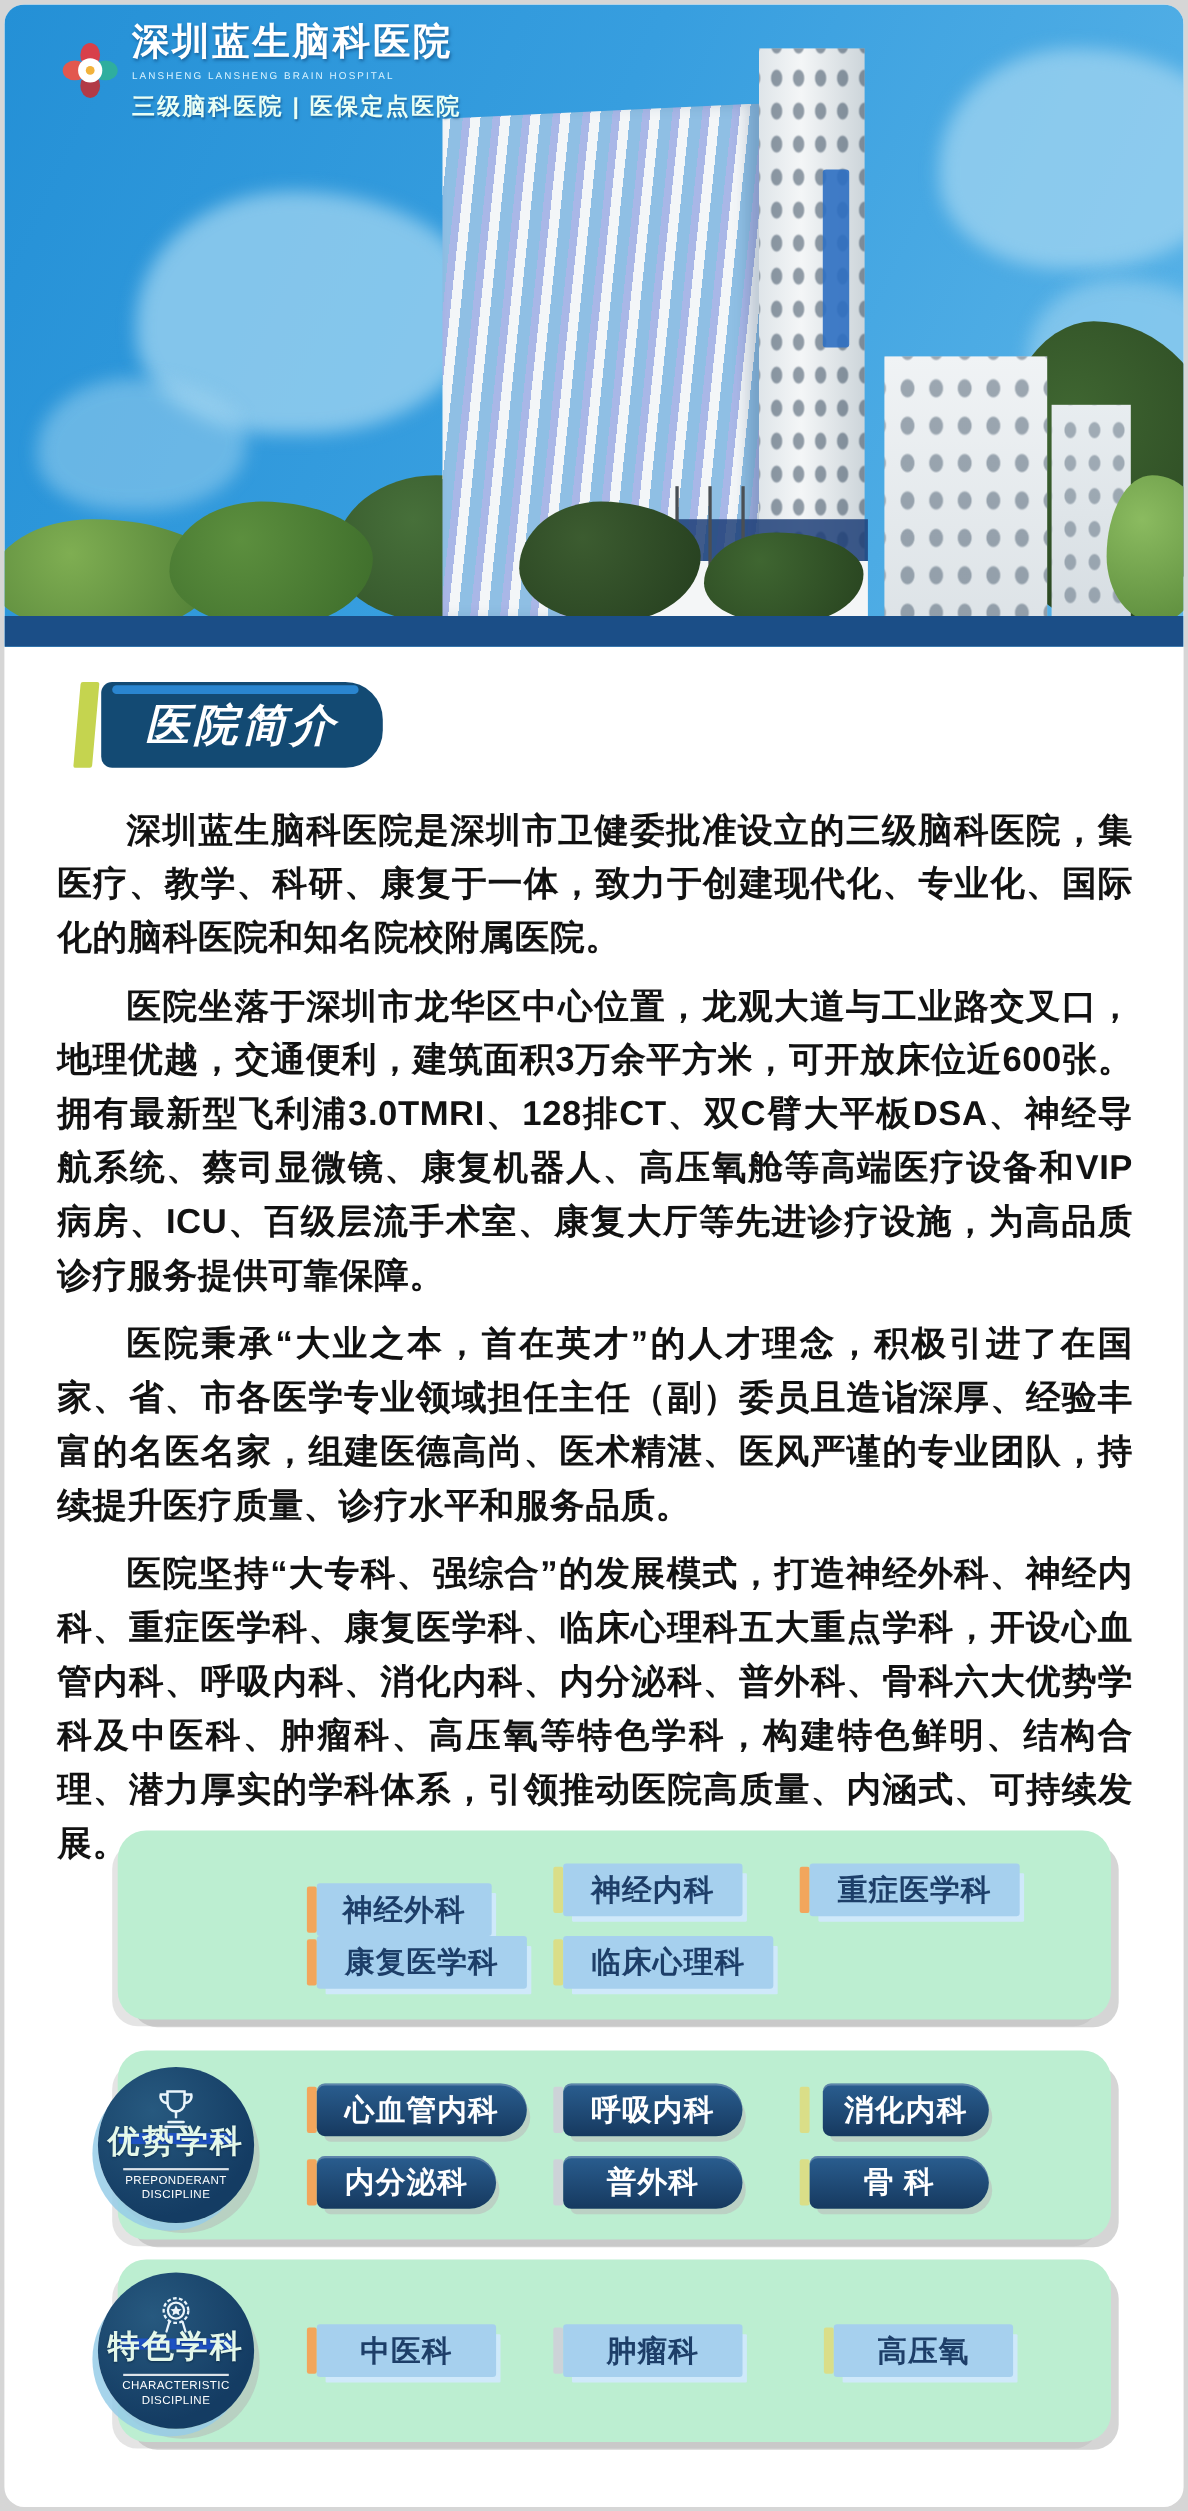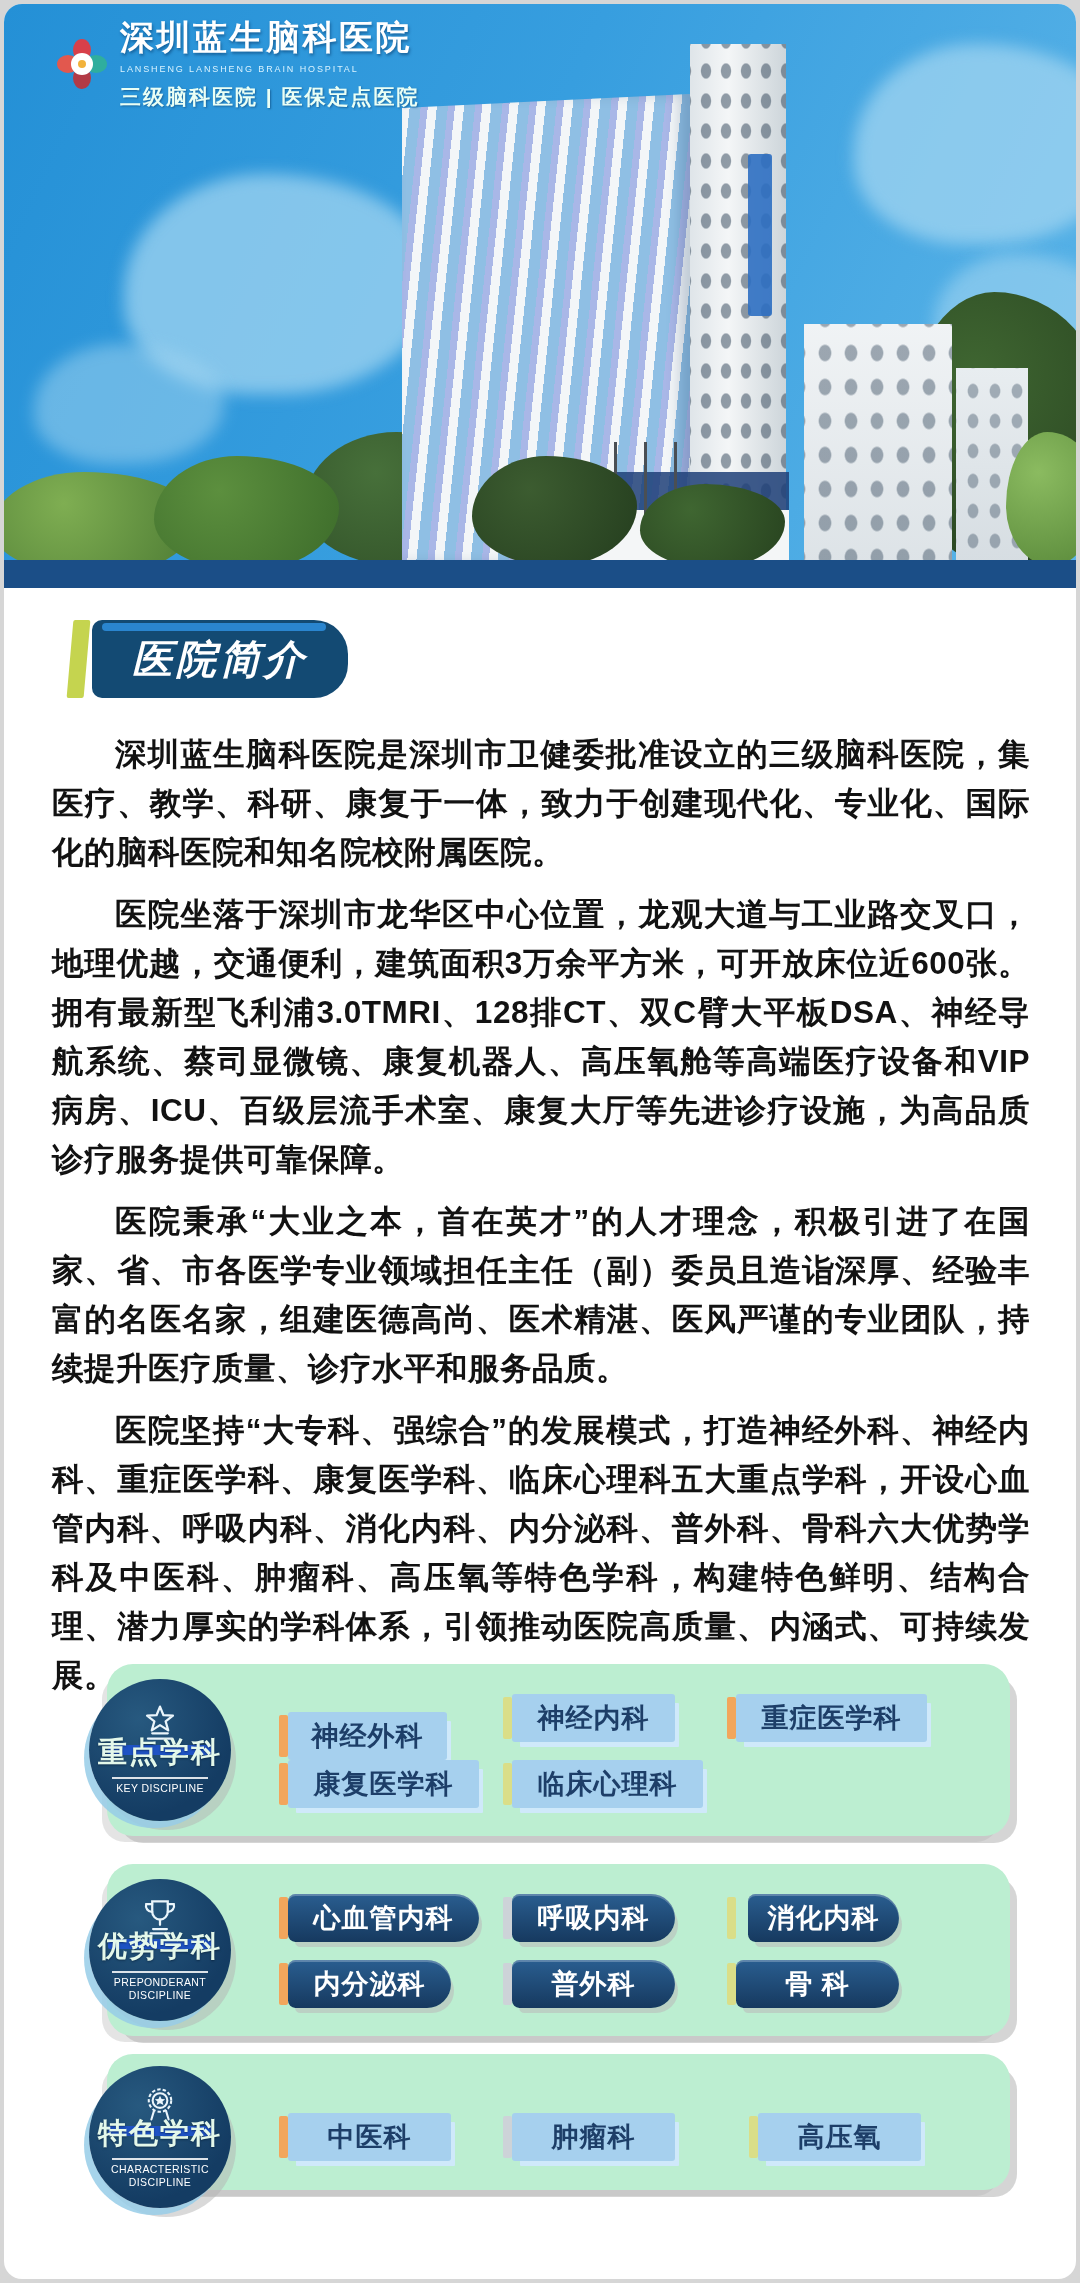--- a/index.html
+++ b/index.html
@@ -161,35 +161,20 @@
 
     <div class="intro-text">
         <p class="para">深圳蓝生脑科医院是深圳市卫健委批准设立的三级脑科医院，集医疗、教学、科研、康复于一体，致力于创建现代化、专业化、国际化的脑科医院和知名院校附属医院。</p>
         <p class="para">医院坐落于深圳市龙华区中心位置，龙观大道与工业路交叉口，地理优越，交通便利，建筑面积3万余平方米，可开放床位近600张。拥有最新型飞利浦3.0TMRI、128排CT、双C臂大平板DSA、神经导航系统、蔡司显微镜、康复机器人、高压氧舱等高端医疗设备和VIP病房、ICU、百级层流手术室、康复大厅等先进诊疗设施，为高品质诊疗服务提供可靠保障。</p>
         <p class="para">医院秉承“大业之本，首在英才”的人才理念，积极引进了在国家、省、市各医学专业领域担任主任（副）委员且造诣深厚、经验丰富的名医名家，组建医德高尚、医术精湛、医风严谨的专业团队，持续提升医疗质量、诊疗水平和服务品质。</p>
         <p class="para">医院坚持“大专科、强综合”的发展模式，打造神经外科、神经内科、重症医学科、康复医学科、临床心理科五大重点学科，开设心血管内科、呼吸内科、消化内科、内分泌科、普外科、骨科六大优势学科及中医科、肿瘤科、高压氧等特色学科，构建特色鲜明、结构合理、潜力厚实的学科体系，引领推动医院高质量、内涵式、可持续发展。</p>
       </div>
 
     <div>
         <div class="dsection" style="top: 1660px; height: 172px;">
-          <div class="badge" style="top: 15px;">
-            <svg viewBox="0 0 48 44">
-              <g fill="none" stroke="#eaf5fb" stroke-width="2.6" stroke-linejoin="round">
-                <path d="M24 3 L28 13 L39 13.5 L30.5 20 L33.5 30.5 L24 24.5 L14.5 30.5 L17.5 20 L9 13.5 L20 13 Z"></path>
-                <path d="M15 34 H33" stroke-linecap="round"></path>
-                <path d="M10 40 H38" stroke-linecap="round"></path>
-              </g>
-            </svg>
-            <div class="badge-ribbon"></div>
-            <div class="badge-cn">重点学科</div>
-            <div class="badge-line"></div>
-            <div class="badge-en">
-              <div>KEY DISCIPLINE</div>
-            </div>
-          </div>
           <div class="pill light" style="width: 168px; left: 172px; top: 48px; text-align: right;">
             <span class="pill-accent" style="background: rgb(242, 166, 92);"></span>
             <span class="pill-body">神经外科</span>
           </div>
           <div class="pill light" style="width: 172px; left: 396px; top: 30px;">
             <span class="pill-accent" style="background: rgb(218, 222, 136);"></span>
             <span class="pill-body">神经内科</span>
           </div>
           <div class="pill light" style="width: 200px; left: 620px; top: 30px;">
             <span class="pill-accent" style="background: rgb(242, 166, 92);"></span>
@@ -242,21 +227,21 @@
           </div>
           <div class="pill dark" style="width: 172px; left: 396px; top: 96px;">
             <span class="pill-accent" style="background: rgb(205, 211, 216);"></span>
             <span class="pill-body">普外科</span>
           </div>
           <div class="pill dark" style="width: 172px; left: 620px; top: 96px; text-align: right;">
             <span class="pill-accent" style="background: rgb(218, 222, 136);"></span>
             <span class="pill-body">骨 科</span>
           </div>
         </div>
-        <div class="dsection" style="top: 2050px; height: 136px;">
+        <div class="dsection" style="top: 2050px; height: 166px;">
           <div class="badge" style="top: 12px;">
             <svg viewBox="0 0 48 44">
               <g fill="none" stroke="#eaf5fb" stroke-width="2.4" stroke-linejoin="round">
                 <circle cx="24" cy="18" r="13" stroke-dasharray="4 2.4"></circle>
                 <circle cx="24" cy="18" r="8.5"></circle>
                 <path d="M24 12.5 L25.8 16.3 L30 16.6 L26.9 19.2 L27.9 23.2 L24 21 L20.1 23.2 L21.1 19.2 L18 16.6 L22.2 16.3 Z" fill="#eaf5fb" stroke="none"></path>
                 <path d="M17 30 L14 40 M31 30 L34 40" stroke-linecap="round"></path>
               </g>
             </svg>
             <div class="badge-ribbon"></div>

